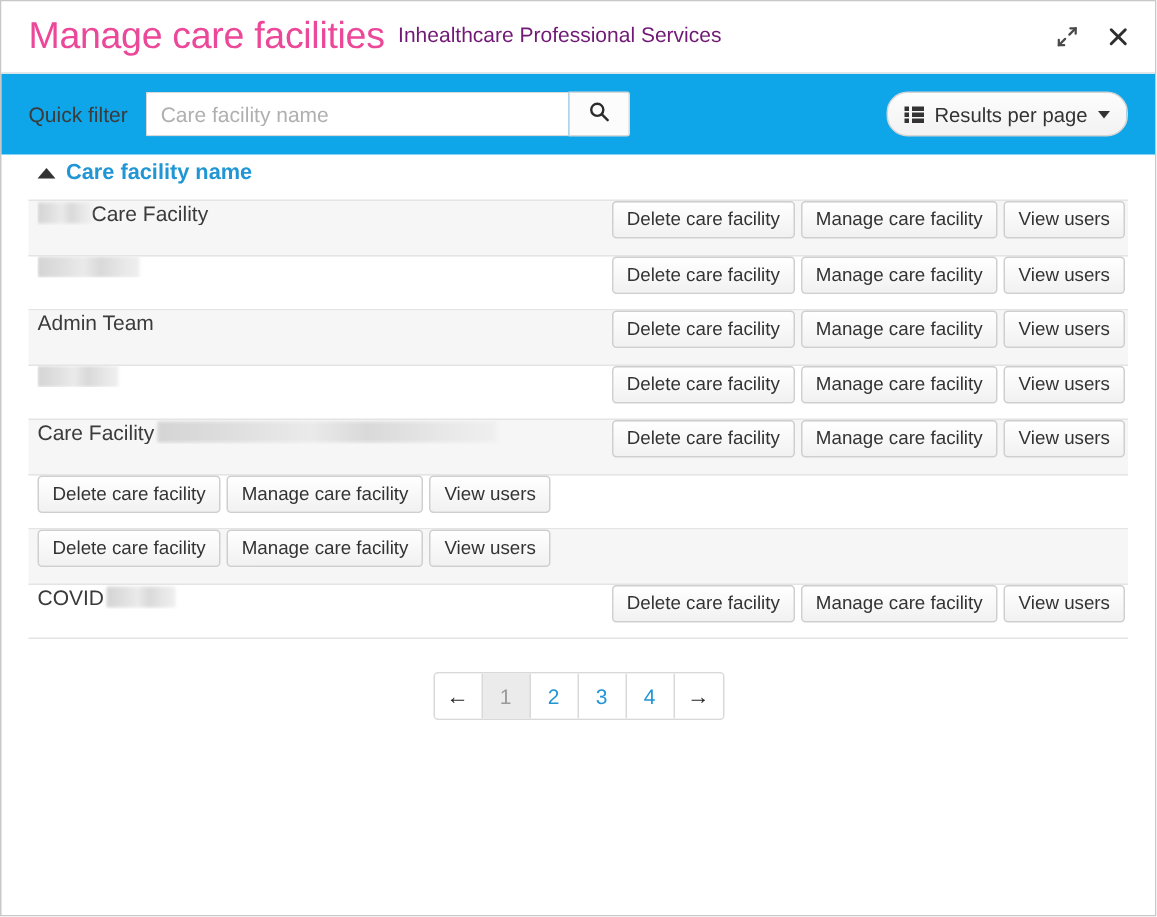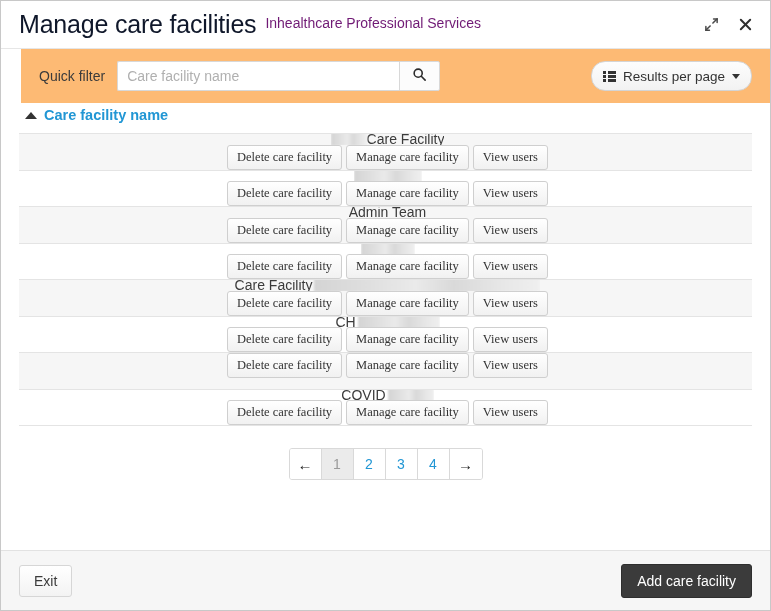--- a/index.html
+++ b/index.html
@@ -34,21 +34,21 @@
     border-bottom: 1px solid #e6e6e6;
     display: flex;
     align-items: center;
     padding: 0 12px 0 18px;
     box-sizing: border-box;
     background: #ffffff;
   }
   .title-text {
     font-size: 25px;
     font-weight: normal;
-    color: #0f172a;
+    color: #ec4899;
     letter-spacing: -0.2px;
     white-space: nowrap;
   }
   .title-sub {
     font-size: 14px;
     color: #701a75;
     margin-left: 9px;
     white-space: nowrap;
     position: relative;
     top: -2px;
@@ -74,22 +74,21 @@
   .icon-btn svg { display: block; }
 
   
   .filterbar {
     flex: 0 0 auto;
     height: 54px;
     display: flex;
     align-items: center;
     padding: 0 18px;
     box-sizing: border-box;
-    background: #fdba74;
-    margin-left: 20px;
+    background: #0ea5e9;
   }
   .filter-label {
     font-size: 14px;
     color: #3b3b3b;
     margin-right: 12px;
     white-space: nowrap;
   }
   .search-group {
     display: flex;
     align-items: stretch;
@@ -201,27 +200,26 @@
   }
 
   
   .table-wrap {
     flex: 0 0 auto;
     margin: 0 18px;
     border-top: 1px solid #e4e4e4;
   }
   .row {
     display: flex;
-    align-items: center;
+    align-items: flex-start;
     height: 36.5px;
     box-sizing: border-box;
     border-bottom: 1px solid #e4e4e4;
     padding-left: 6px;
     padding-right: 2px;
-    flex-direction: column;
   }
   .row.alt { background: #f6f6f6; }
   .row-name {
     flex: 1 1 auto;
     font-size: 14px;
     color: #3b3b3b;
     display: flex;
     align-items: center;
     overflow: hidden;
     white-space: nowrap;
@@ -231,21 +229,21 @@
     display: flex;
     align-items: center;
     gap: 4px;
   }
   .tbtn {
     height: 25px;
     box-sizing: border-box;
     border: 1px solid #cfcfcf;
     border-radius: 3px;
     background: linear-gradient(#ffffff, #f1f1f1);
-    font-family: Liberation Serif, serif;
+    font-family: Liberation Sans, sans-serif;
     font-size: 12.5px;
     color: #333333;
     padding: 0 9px;
     cursor: pointer;
     white-space: nowrap;
     line-height: 23px;
   }
   
   .redact {
     display: inline-block;
@@ -435,24 +433,20 @@
           <span>Care Facility</span>
           <span class="redact" style="width: 226px; margin-left: 2px;"></span>
         </div>
         <div class="row-actions">
           <button class="tbtn">Delete care facility</button>
           <button class="tbtn">Manage care facility</button>
           <button class="tbtn">View users</button>
         </div>
       </div>
       <div class="row">
-        <div class="row-name">
-          <span>CH</span>
-          <span class="redact" style="width: 82px; margin-left: 2px;"></span>
-        </div>
         <div class="row-actions">
           <button class="tbtn">Delete care facility</button>
           <button class="tbtn">Manage care facility</button>
           <button class="tbtn">View users</button>
         </div>
       </div>
       <div class="row alt">
         <div class="row-actions">
           <button class="tbtn">Delete care facility</button>
           <button class="tbtn">Manage care facility</button>
@@ -477,18 +471,14 @@
       <div class="pg arrow">←</div>
 
       <div class="pg active">1</div>
         <div class="pg">2</div>
         <div class="pg">3</div>
         <div class="pg">4</div>
         <div class="pg arrow">→</div>
     </div>
   </div>
 
-  <div class="footer">
-    <button class="exit-btn">Exit</button>
-    <button class="add-btn">Add care facility</button>
-  </div>
 
 </div>
 
 </body></html>

